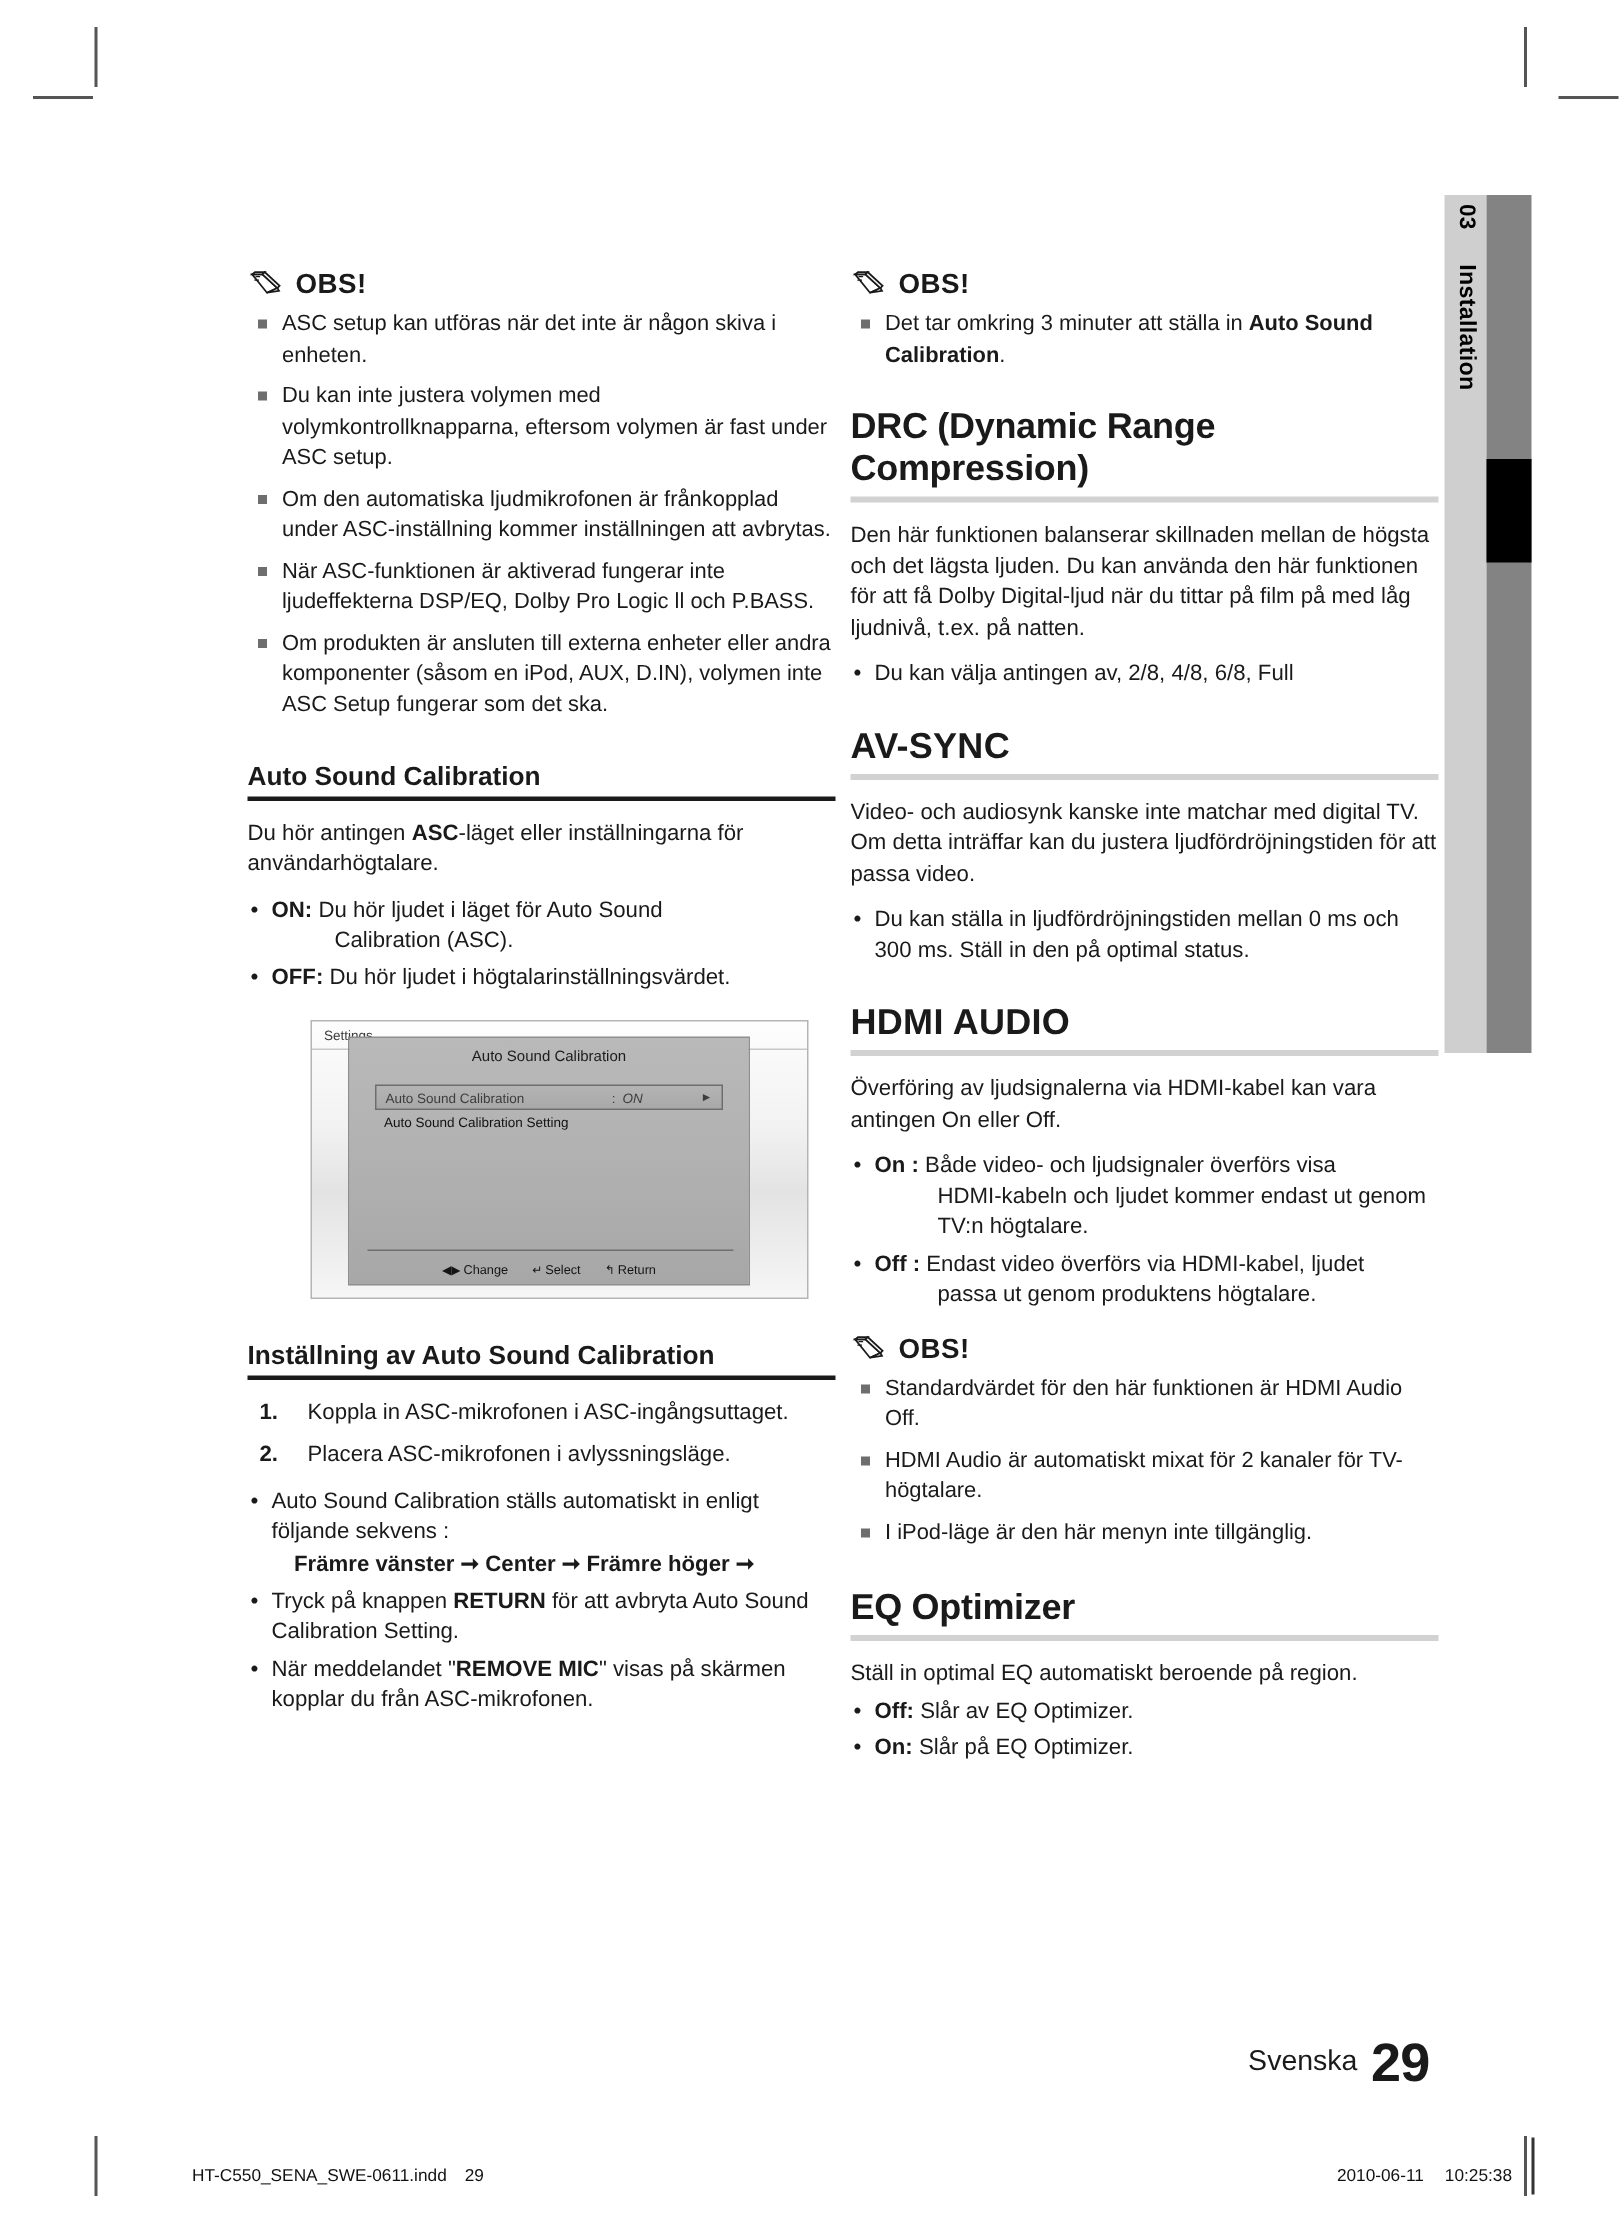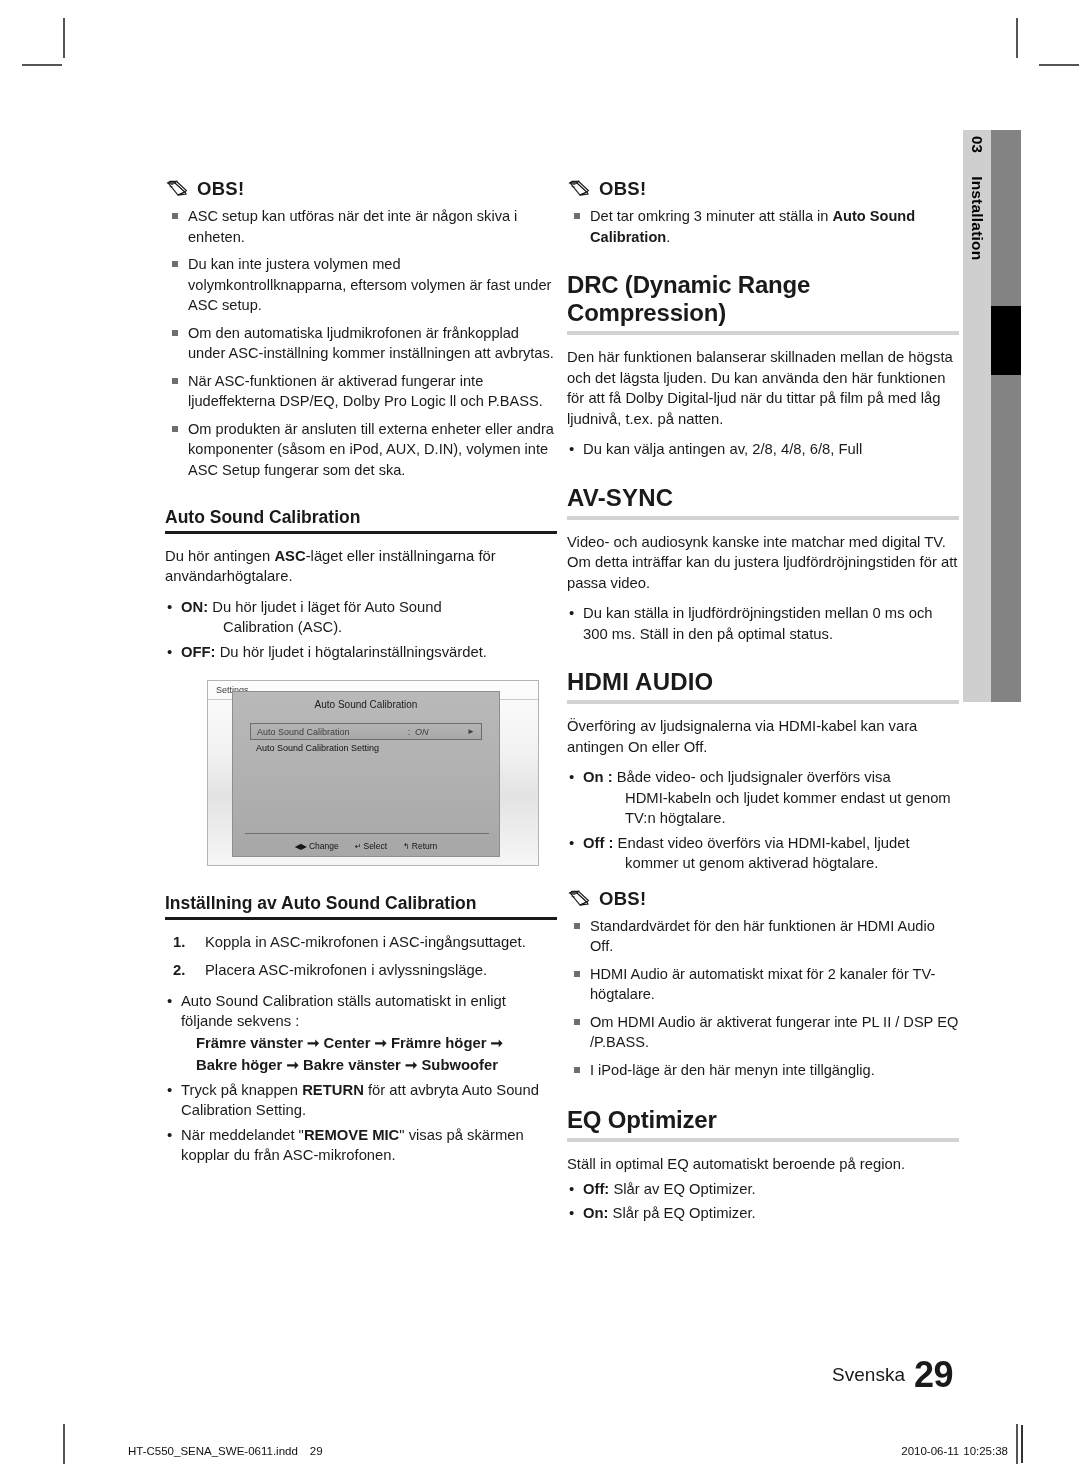--- a/index.html
+++ b/index.html
@@ -306,21 +306,21 @@
     color: #111;
   }
   .imprint .pg { margin-left: 12px; }
   .timestamp {
     position: absolute;
     right: 72px;
     bottom: 22px;
     font-size: 11.5px;
     color: #111;
     display: flex;
-    gap: 4px;
+    gap: 14px;
     align-items: center;
   }
   .foot-tick {
     position: absolute;
     right: 57px;
     bottom: 16px;
     width: 2px;
     height: 38px;
     background: #333;
   }
@@ -438,21 +438,20 @@
 
     <ol class="num-list">
       <li><span class="num">1.</span><span>Koppla in ASC-mikrofonen i ASC-ingångsuttaget.</span></li>
       <li><span class="num">2.</span><span>Placera ASC-mikrofonen i avlyssningsläge.</span></li>
     </ol>
 
     <ul class="dot-list">
       <li>
         <span>Auto Sound Calibration ställs automatiskt in enligt följande sekvens :</span>
         <span class="seq">Främre vänster ➞ Center ➞ Främre höger ➞</span>
-        <span class="seq">Bakre höger ➞ Bakre vänster ➞ Subwoofer</span>
       </li>
       <li><span>Tryck på knappen </span><b>RETURN</b><span> för att avbryta Auto Sound Calibration Setting.</span></li>
       <li><span>När meddelandet "</span><b>REMOVE MIC</b><span>" visas på skärmen kopplar du från ASC-mikrofonen.</span></li>
     </ul>
   </div>
 
   <div class="col col-right">
 
     <div class="note-head">
       <svg class="pencil-icon" viewBox="0 0 34 22">
@@ -485,41 +484,40 @@
     <ul class="dot-list">
       <li>Du kan ställa in ljudfördröjningstiden mellan 0 ms och 300 ms. Ställ in den på optimal status.</li>
     </ul>
 
     <h2 class="sec-head caps">HDMI AUDIO</h2>
     <div class="rule-thick"></div>
     <p class="body">Överföring av ljudsignalerna via HDMI-kabel kan vara antingen On eller Off.</p>
 
     <ul class="dot-list">
       <li class="hang"><b>On :</b> <span>Både video- och ljudsignaler överförs visa</span><span class="cont">HDMI-kabeln och ljudet kommer endast ut genom TV:n högtalare.</span></li>
-      <li class="hang"><b>Off :</b> <span>Endast video överförs via HDMI-kabel, ljudet</span><span class="cont">kommer ut genom aktiverad högtalare.</span></li>
+      <li class="hang"><b>Off :</b> <span>Endast video överförs via HDMI-kabel, ljudet</span><span class="cont">passa ut genom produktens högtalare.</span></li>
     </ul>
 
     <div class="note-head" style="margin-top:14px;">
       <svg class="pencil-icon" viewBox="0 0 34 22">
         <g fill="none" stroke="#1a1a1a" stroke-width="1.5">
           <path d="M4 3 L13 3 L26 15 L17 19 Z" fill="#ffffff"></path>
           <path d="M4 3 L6.5 1 L15 1 L13 3 Z" fill="#e6e6e6"></path>
           <path d="M13 3 L15 1 L28 13 L26 15 Z" fill="#f2f2f2"></path>
           <path d="M17 19 L26 15 L27.5 17.5 Z" fill="#ffffff"></path>
           <path d="M7 5 L11 5" stroke-width="1"></path>
           <path d="M6 8 L10 8" stroke-width="1"></path>
         </g>
       </svg>
       <span>OBS!</span>
     </div>
 
     <ul class="note-list">
       <li>Standardvärdet för den här funktionen är HDMI Audio Off.</li>
       <li>HDMI Audio är automatiskt mixat för 2 kanaler för TV-högtalare.</li>
-      <li>Om HDMI Audio är aktiverat fungerar inte PL II / DSP EQ /P.BASS.</li>
       <li>I iPod-läge är den här menyn inte tillgänglig.</li>
     </ul>
 
     <h2 class="sec-head" style="margin-top:26px;">EQ Optimizer</h2>
     <div class="rule-thick"></div>
     <p class="body" style="margin-bottom:4px;">Ställ in optimal EQ automatiskt beroende på region.</p>
     <ul class="dot-list">
       <li><b>Off:</b> <span>Slår av EQ Optimizer.</span></li>
       <li><b>On:</b> <span>Slår på EQ Optimizer.</span></li>
     </ul>

